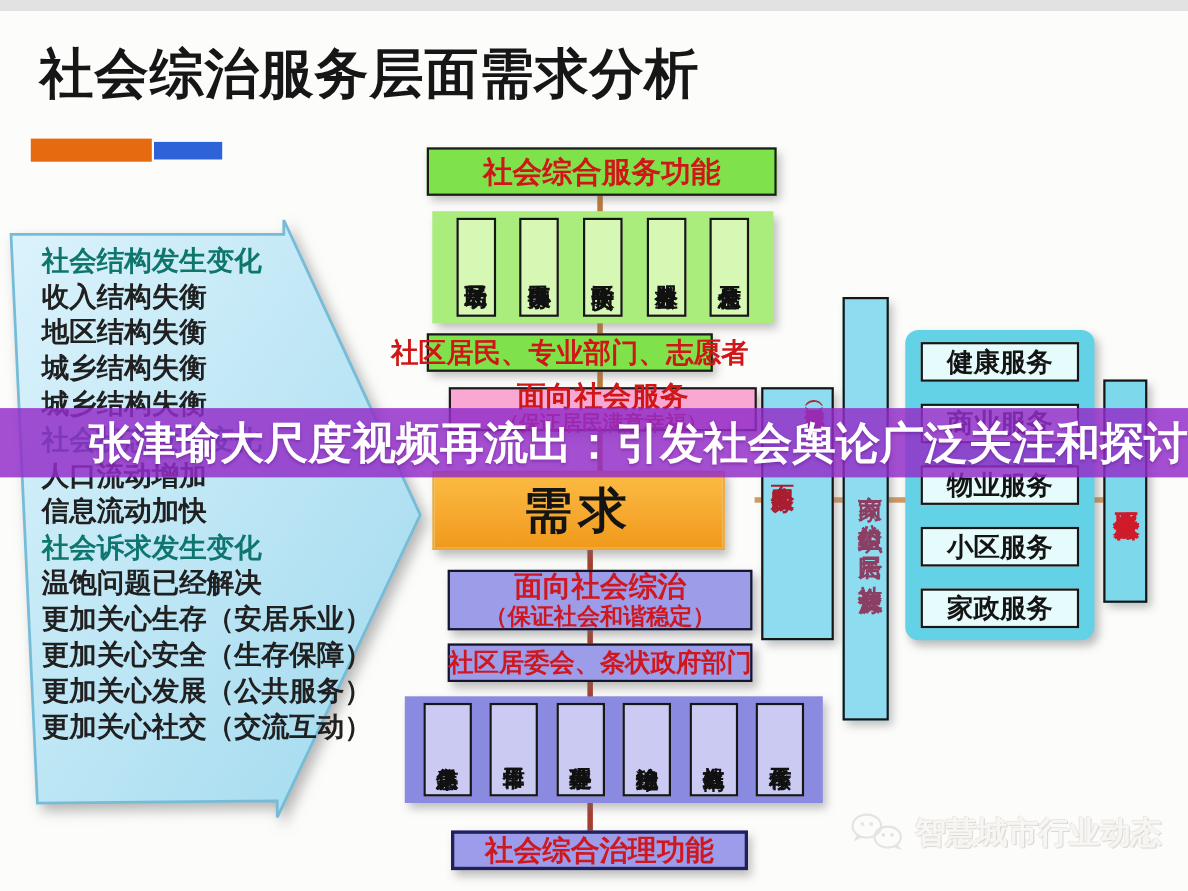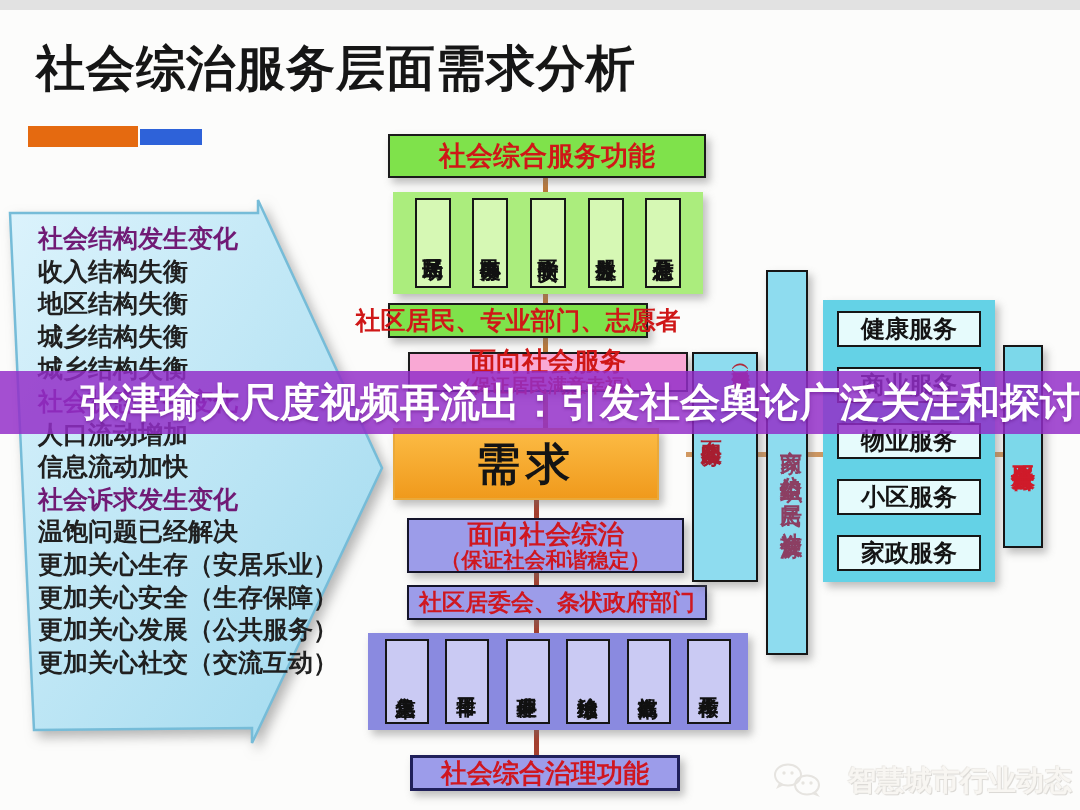--- a/index.html
+++ b/index.html
@@ -1,38 +1,38 @@
 <!DOCTYPE html>
 <html><head>
 <meta charset="utf-8">
 <style>
   html,body{margin:0;padding:0;background:#ffffff;}
   .stage{
     position:relative;width:1080px;height:810px;overflow:hidden;
     background:#fcfcfb;
-    font-family:Liberation Sans, sans-serif;
+    font-family:Liberation Serif, serif;
   }
   .abs{position:absolute;}
   .top-strip{left:0;top:0;width:1080px;height:10px;background:#e2e2e2;}
 
   
   .title{
     left:36px;top:40px;margin:0;font-size:49px;line-height:1.15;
     font-weight:900;color:#161616;letter-spacing:1px;white-space:nowrap;
   }
   .u-orange{left:28px;top:126px;width:110px;height:21px;background:#e56a10;}
   .u-blue{left:140px;top:129px;width:62px;height:16px;background:#2e62d9;}
 
   
   .arrow-svg{left:0;top:188px;}
   .cause-list{
     left:38px;top:222px;width:330px;margin:0;padding:0;list-style:none;z-index:3;
   }
   .cause-item{font-size:25px;font-weight:700;line-height:32.6px;white-space:nowrap;}
-  .red{color:#701a75;margin-top:22px;}
+  .red{color:#0f766e;margin-top:22px;}
   .dark{color:#202020;text-align:right;}
 
   
   .vline-top{left:543px;top:176px;width:5px;height:256px;background:#bd7a3a;z-index:1;}
   .vline-bottom{left:534px;top:498px;width:5px;height:260px;background:#a5402f;z-index:1;}
   .hline{left:686px;top:452px;width:322px;height:5px;background:#d39a62;z-index:1;}
 
   
   .sh{box-shadow:4px 5px 8px rgba(110,110,110,.45);}
   .cbox{display:flex;align-items:center;justify-content:center;text-align:center;z-index:2;box-sizing:border-box;}
@@ -54,59 +54,59 @@
   .box-society-service .l2{font-size:19px;font-weight:600;line-height:22px;}
   .box-demand{left:393px;top:428px;width:266px;height:72px;
     background:linear-gradient(#fcbc45,#f09a1c);border:2px solid #eaa93a;
     color:#141414;font-size:44px;font-weight:900;letter-spacing:6px;}
 
   
   .box-governance{left:407px;top:518px;width:277px;height:55px;background:#9c9ce9;
     border:2px solid #14142a;color:#cf1720;flex-direction:column;align-items:center;}
   .box-governance .l1{font-size:26px;font-weight:800;line-height:28px;}
   .box-governance .l2{font-size:21px;font-weight:600;line-height:24px;}
-  .box-gov-participants{left:407px;top:585px;width:300px;height:35px;background:#9c9ce9;
+  .box-gov-participants{left:407px;top:585px;width:277px;height:35px;background:#9c9ce9;
     border:2px solid #14142a;color:#cf1720;font-size:23px;font-weight:700;white-space:nowrap;}
   .purple-container{left:368px;top:633px;width:380px;height:97px;background:#8a8ae0;z-index:2;
     display:flex;justify-content:space-evenly;align-items:center;}
   .purple-vbox{width:44px;height:85px;background:#cacaf3;border:2px solid #161616;box-sizing:border-box;
     font-size:20px;font-weight:700;color:#111;display:flex;align-items:center;justify-content:center;
     writing-mode:vertical-rl;text-orientation:upright;}
   .box-bottom-header{left:410px;top:755px;width:270px;height:36px;background:#9c9cea;
     border:3px solid #20205a;color:#cf1720;font-size:26px;font-weight:800;}
 
   
   .bar{background:#8edcef;border:2px solid #161616;box-sizing:border-box;z-index:2;}
   .bar1{left:692px;top:352px;width:66px;height:230px;display:flex;flex-direction:row;justify-content:space-evenly;}
   .bar1-bold{font-size:21px;font-weight:800;color:#a81e30;padding-top:70px;letter-spacing:1px;}
   .bar1-sub{font-size:18px;font-weight:600;color:#b02a3a;padding-top:4px;}
   .bar2{left:766px;top:270px;width:42px;height:385px;
     font-size:22px;font-weight:700;color:#8c3f63;letter-spacing:1.5px;
     display:flex;justify-content:center;padding-top:28px;}
   .right-container{left:823px;top:300px;width:172px;height:282px;background:#64d2e6;z-index:2;
-    display:flex;flex-direction:column;align-items:center;padding-top:11px;gap:20px;box-sizing:border-box;}
+    display:flex;flex-direction:column;align-items:center;padding-top:11px;gap:20px;box-sizing:border-box;border-radius:12px;}
   .service-box{width:144px;height:36px;background:#e6fbfc;border:2px solid #161616;box-sizing:border-box;
     display:flex;align-items:center;justify-content:center;
     font-size:24px;font-weight:700;color:#141414;white-space:nowrap;}
   .bar-platform{left:1003px;top:345px;width:40px;height:203px;background:#7cd8ea;
     font-size:24px;font-weight:800;color:#cf1b2a;
     display:flex;justify-content:center;align-items:center;}
 
   
   .overlay{
     left:0;top:371px;width:1080px;height:63px;background:rgba(147,45,200,0.84);
     z-index:10;display:flex;align-items:center;justify-content:center;padding-left:40px;
   }
   .overlay span{
     color:#ffffff;font-size:40px;font-weight:900;white-space:nowrap;
     text-shadow:0 2px 3px rgba(80,0,110,.35);letter-spacing:0px;
   }
 
   
-  .watermark{left:772px;top:738px;display:flex;align-items:center;gap:24px;z-index:3;margin-top:24px;}
+  .watermark{left:772px;top:738px;display:flex;align-items:center;gap:8px;z-index:3;}
   .watermark .wm-text{
     font-size:28px;font-weight:700;color:#f8f6f2;white-space:nowrap;
     text-shadow:1px 1px 0 #dcdad6,-1px -1px 0 #eceae6,0 0 2px #e3e1dd;
   }
 </style>
 </head>
 <body>
 
 <div class="stage">
 

